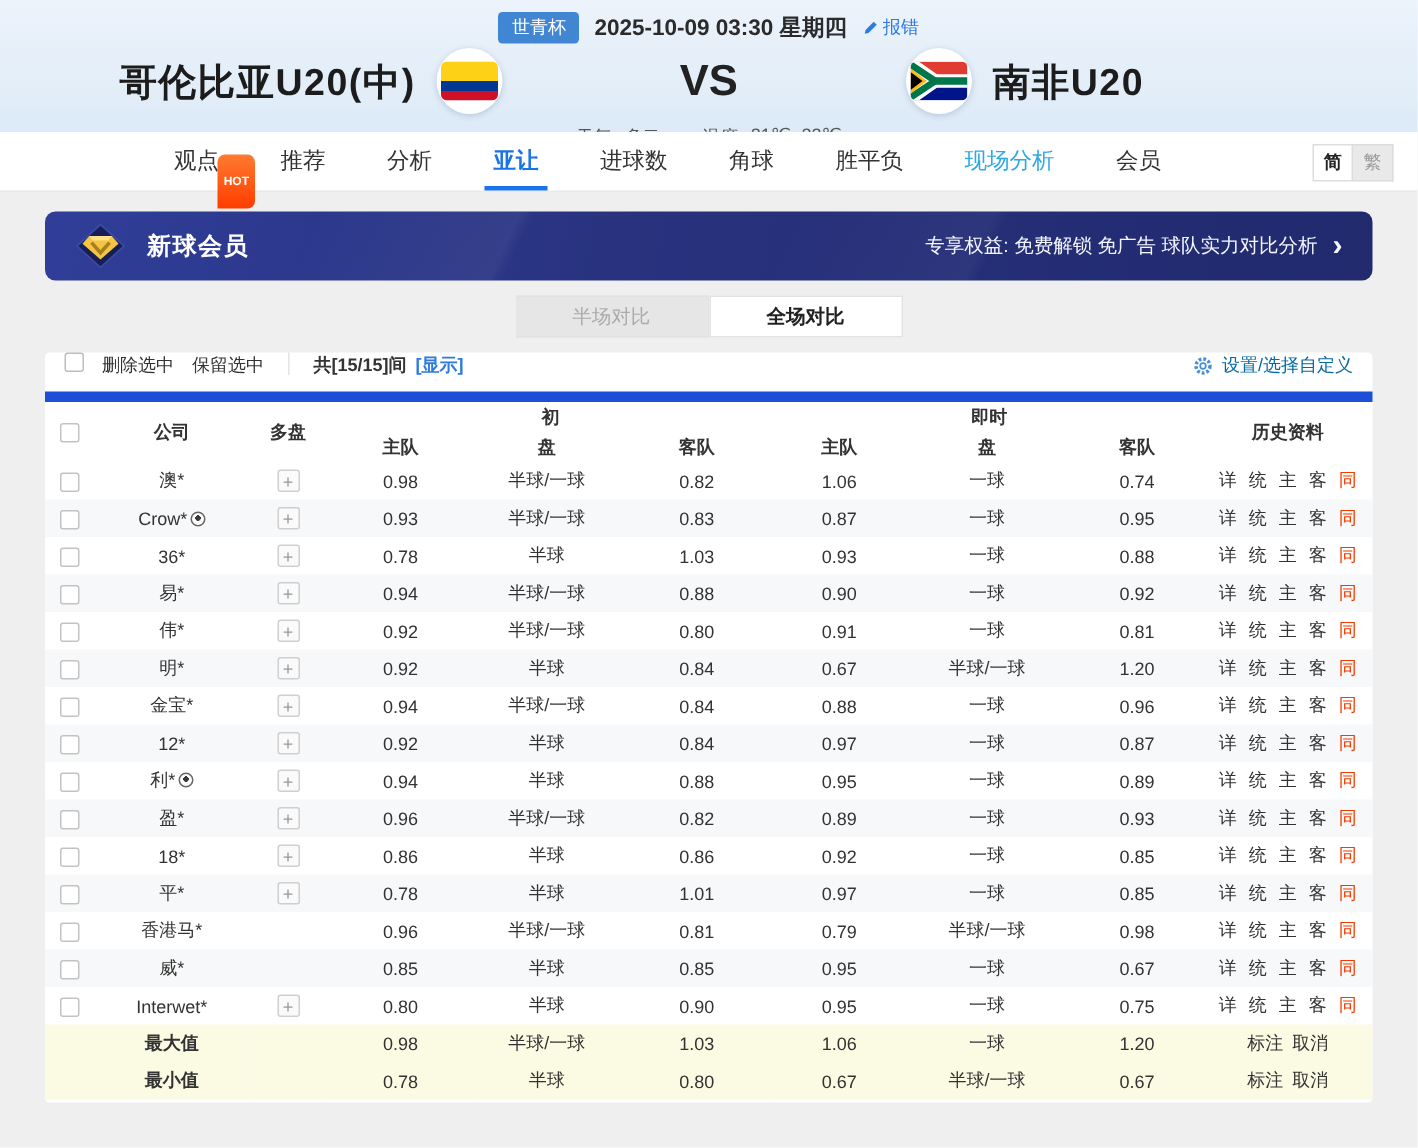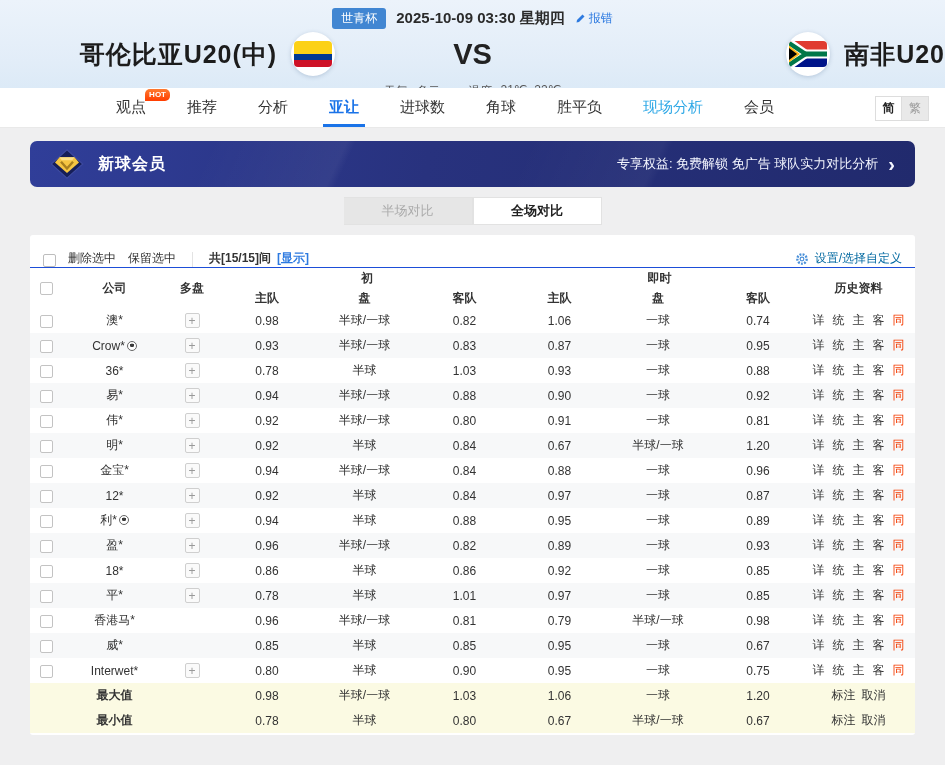--- a/index.html
+++ b/index.html
@@ -12,36 +12,36 @@
 
   
   .match-header { height:88px; background:linear-gradient(180deg,#ecf3fb 0%,#e2edf8 70%,#dceaf7 100%); text-align:center; position:relative; }
   .meta-row { display:flex; justify-content:center; align-items:center; gap:10px; padding-top:8px; }
   .league-badge { background:#4186d2; color:#fff; font-size:12px; padding:2px 9px; border-radius:3px; }
   .match-date { font-size:15px; font-weight:bold; color:#2b2b2b; }
   .report-error { color:#2d7ae0; font-size:12px; display:inline-flex; align-items:center; gap:3px; }
   .teams-row { display:grid; grid-template-columns:1fr auto 1fr; align-items:center; margin-top:3px; }
   .team { display:flex; align-items:center; gap:14px; }
   .team.home { justify-content:flex-end; padding-right:118px; }
-  .team.away { justify-content:flex-end; padding-left:112px; }
+  .team.away { justify-content:flex-start; padding-left:112px; }
   .team-name { font-size:25px; font-weight:bold; color:#1c1c1c; letter-spacing:1px; }
   .vs { font-size:29px; font-weight:bold; color:#222; }
   .flag-circle { width:44px; height:44px; background:#fff; border-radius:50%; display:flex; align-items:center; justify-content:center; box-shadow:0 1px 4px rgba(60,90,130,.25); }
   .flag-clip { width:38px; height:26px; border-radius:4px; overflow:hidden; display:block; }
   .flag-colombia { width:38px; height:26px; background:linear-gradient(180deg,#fcd116 0 50%,#003893 50% 75%,#ce1126 75% 100%); }
   .weather-row { margin-top:7px; font-size:12px; color:#555; display:flex; justify-content:center; gap:5px; }
   .weather-row .spacer { width:18px; }
 
   
   .nav-bar { height:40px; background:#fff; display:flex; align-items:stretch; padding-left:116px; position:relative; border-bottom:1px solid #e9e9e9; }
   .tab { position:relative; display:flex; align-items:center; font-size:15px; color:#333; margin-right:41px; cursor:pointer; }
   .tab.active { color:#1a73e8; font-weight:bold; }
   .tab.active::after { content:""; position:absolute; bottom:0; left:50%; transform:translateX(-50%); width:42px; height:3px; background:#1a73e8; }
   .tab.highlight { color:#2ea8e6; }
-  .hot-badge { position:absolute; top:1px; right:-24px; background:linear-gradient(180deg,#ff7a2f,#ff3d00); color:#fff; font-size:8px; font-weight:bold; line-height:1; padding:2px 4px; border-radius:5px 5px 5px 0;margin-left:26px; }
+  .hot-badge { position:absolute; top:15px; right:-24px; background:linear-gradient(180deg,#ff7a2f,#ff3d00); color:#fff; font-size:8px; font-weight:bold; line-height:1; padding:14px 4px; border-radius:5px 5px 5px 0;margin-left:26px; }
   .lang-switch { position:absolute; right:16px; top:8px; display:flex; }
   .lang-btn { width:27px; height:25px; display:flex; align-items:center; justify-content:center; font-size:12px; border:1px solid #ddd; cursor:pointer; }
   .lang-btn.simp { background:#fff; color:#222; font-weight:bold; }
   .lang-btn.trad { background:#e9e9e9; color:#9a9a9a; border-left:none; }
 
   
   .content { padding:13px 30px 0; }
 
   .vip-banner { height:46px; border-radius:7px; background:linear-gradient(100deg,#303e99 0%,#28327e 45%,#212a6d 100%); display:flex; align-items:center; padding:0 20px; color:#fff; overflow:hidden; position:relative; }
   .vip-banner::before { content:""; position:absolute; inset:0; background:linear-gradient(115deg,transparent 20%,rgba(255,255,255,.05) 35%,transparent 36%,transparent 55%,rgba(255,255,255,.04) 70%,transparent 71%); }
@@ -54,21 +54,21 @@
   .stat-num { font-weight:bold; }
   .stat-num.red { color:#f04c3c; }
   .stat-num.green { color:#3aa655; }
   .stat-gap { width:12px; }
   .toggle-group { position:absolute; left:50%; transform:translateX(-50%); display:flex; }
   .toggle-btn { width:129px; height:28px; display:flex; align-items:center; justify-content:center; font-size:13px; cursor:pointer; border:1px solid #e2e2e2; }
   .toggle-btn.on { background:#fff; color:#222; font-weight:bold; }
   .toggle-btn.off { background:#e6e6e6; color:#ababab; border-left:none; }
 
   .card { background:#fff; margin-top:10px; border-radius:3px; padding-bottom:2px; }
-  .toolbar { height:33px; display:flex; align-items:flex-end; padding:0 13px; border-bottom:1px solid #1d4ed8; font-size:12px; color:#333; }
+  .toolbar { height:33px; display:flex; align-items:flex-start; padding:0 13px; border-bottom:7px solid #1d4ed8; font-size:12px; color:#333; }
   .cb { display:inline-block; width:13px; height:13px; border:1px solid #c3c3c3; border-radius:2px; background:#fff; cursor:pointer; vertical-align:middle; }
   .toolbar .cb { border-color:#bdbdbd; }
   .toolbar-link { margin-left:12px; color:#333; }
   .tb-divider { width:1px; height:15px; background:#e3e3e3; margin:0 16px; }
   .count-text { font-weight:bold; color:#333; }
   .show-link { color:#2d7ae0; margin-left:6px; font-weight:bold; }
   .settings-link { margin-left:auto; display:flex; align-items:center; gap:6px; color:#0369a1; }
 
   table { width:100%; border-collapse:collapse; table-layout:fixed; font-size:12px; color:#333; }
   thead th { font-weight:bold; height:20px; text-align:center; font-size:12px; color:#333; }

